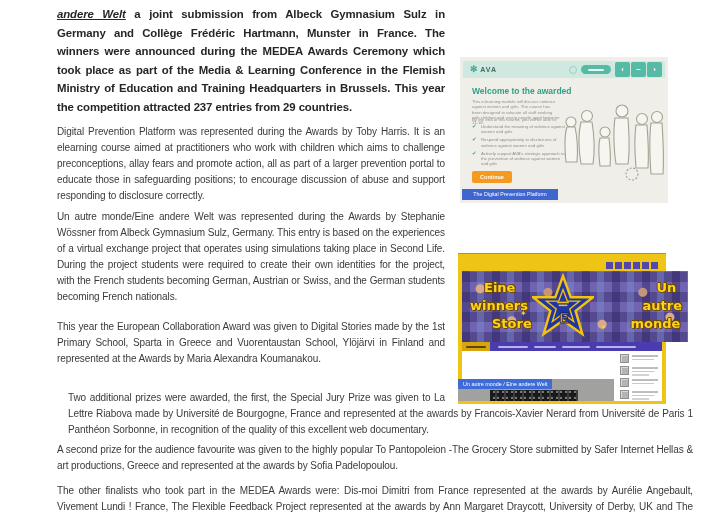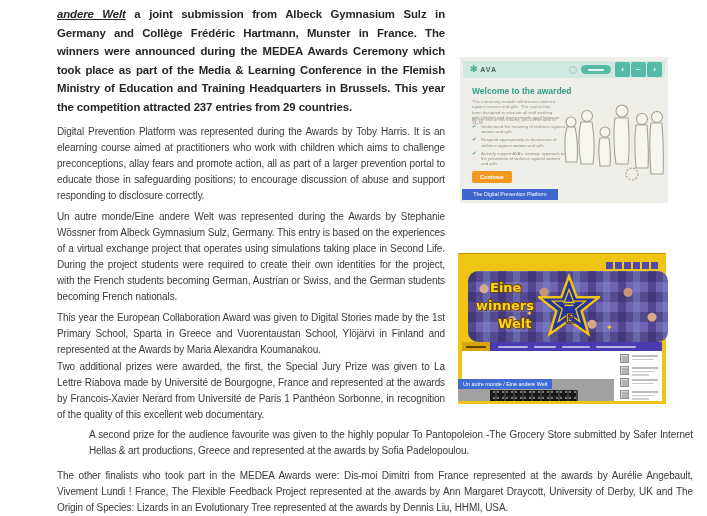--- a/index.html
+++ b/index.html
@@ -4,24 +4,24 @@
 <style>
   html,body{margin:0;padding:0;background:#fff;}
   .page{position:relative;width:707px;height:516px;background:#ffffff;overflow:hidden;
         font-family:"Liberation Sans",sans-serif;}
   
   .article{position:absolute;left:0;top:0;right:0;bottom:0;padding:5px 14px 0 57px;}
   .article p{margin:0;text-align:justify;font-size:10px;line-height:16px;color:#3a3a3a;
              letter-spacing:-0.1px;}
   .article p:nth-of-type(1){font-weight:bold;font-size:11.4px;line-height:18.5px;color:#262626;margin-bottom:8px;}
   .article p:nth-of-type(2){margin-bottom:5px;}
-  .article p:nth-of-type(3){margin-bottom:5px;}
-  .article p:nth-of-type(4){margin-bottom:1px;}
-  .article p:nth-of-type(5){margin-bottom:4px;}
-  .article p:nth-of-type(6){margin-bottom:9px;margin-left:32px;}
+  .article p:nth-of-type(3){margin-bottom:14px;}
+  .article p:nth-of-type(4){margin-bottom:23px;}
+  .article p:nth-of-type(5){margin-bottom:4px;margin-left:11px;}
+  .article p:nth-of-type(6){margin-bottom:9px;}
   .article p:nth-of-type(7){margin-bottom:6px;}
   .run-i{}
   .run-b{font-weight:bold;}
   .run-bi{font-style:italic;font-weight:bold;text-decoration:underline;}
   .spacer1{float:right;clear:right;width:248px;height:150px;margin-top:57px;}
   .spacer2{float:right;clear:right;width:248px;height:152px;margin-top:38px;}
   
   .shot1{position:absolute;left:460px;top:57px;width:208px;height:146px;background:#f0eee8;}
   .shot1 .hdr{position:absolute;left:3px;right:3px;top:4px;height:17px;background:#cfe8e0;}
   .shot1 .logo{position:absolute;left:7px;top:0;line-height:17px;font-size:7px;font-weight:bold;
@@ -43,32 +43,32 @@
   .shot1 .cont{position:absolute;left:12px;top:114px;width:40px;height:12px;background:#f49a20;border-radius:2px;
                color:#fff;font-size:5.5px;font-weight:bold;text-align:center;line-height:12px;}
   .shot1 .cap{position:absolute;left:2px;bottom:3px;width:96px;height:11px;background:#3f66cf;color:#fff;
               font-size:5.3px;line-height:11px;text-align:center;}
   .shot1 svg{position:absolute;right:4px;top:45px;}
   
   .shot2{position:absolute;left:458px;top:253px;width:208px;height:150px;background:#eec515;
          border-top:1px solid #c78e00;}
   .shot2 .social{position:absolute;top:8px;right:8px;display:flex;gap:2px;}
   .shot2 .social span{width:7px;height:7px;background:#5346a8;box-shadow:inset 0 0 0 1.5px #5346a8,inset 0 0 2px #cfcfe8;}
-  .shot2 .banner{position:absolute;left:10px;top:17px;width:200px;height:71px;overflow:hidden;
+  .shot2 .banner{position:absolute;left:4px;top:17px;width:226px;height:71px;overflow:hidden;
      background-color:#6f63b2;
      background-image:
        radial-gradient(circle at 8% 25%, #d9a98c 0 4px, transparent 5px),
        radial-gradient(circle at 22% 70%, #d9a98c 0 4px, transparent 5px),
        radial-gradient(circle at 38% 30%, #c89478 0 4px, transparent 5px),
        radial-gradient(circle at 62% 75%, #d9a98c 0 4px, transparent 5px),
        radial-gradient(circle at 80% 30%, #c89478 0 4px, transparent 5px),
        radial-gradient(circle at 92% 65%, #d9a98c 0 4px, transparent 5px),
        repeating-linear-gradient(90deg, rgba(38,28,92,.40) 0 8px, rgba(255,255,255,0) 8px 15px,
           rgba(130,150,215,.38) 15px 22px, rgba(255,255,255,0) 22px 30px),
-       repeating-linear-gradient(0deg, rgba(28,20,70,.32) 0 10px, rgba(255,255,255,0) 10px 20px); border-radius: 10px;}
+       repeating-linear-gradient(0deg, rgba(28,20,70,.32) 0 10px, rgba(255,255,255,0) 10px 20px);}
   .shot2 .t-left{position:absolute;left:8px;top:8px;}
   .shot2 .t-right{position:absolute;right:6px;top:8px;}
   .shot2 .toon{font-size:13px;font-weight:bold;color:#ffd21e;line-height:18px;white-space:nowrap;
      font-family:"DejaVu Sans",sans-serif;
      text-shadow:1px 1px 0 #6b4a00,-1px 0 0 #6b4a00,0 -1px 0 #6b4a00,1px -1px 0 #6b4a00;}
   .shot2 .spark{position:absolute;color:#ffd21e;font-size:8px;text-shadow:none;}
   .shot2 .star{position:absolute;left:70px;top:2px;}
   .shot2 .nav{position:absolute;left:4px;top:88px;width:200px;height:9px;background:#4a3bb0;}
   .shot2 .tab1{position:absolute;left:0;top:0;width:28px;height:9px;background:#d8a40b;}
   .shot2 .tab1 i{display:block;margin:3.5px auto 0;width:20px;height:2px;background:#5a4408;border-radius:1px;}
@@ -154,21 +154,26 @@
       <span></span>
       <span></span>
       <span></span>
       <span></span>
       <span></span>
     </div>
     <div class="banner">
       <div class="t-left">
         <div class="toon" style="margin-left:14px">Eine</div>
         <div class="toon">winners</div>
-        <div class="toon" style="margin-left:22px">Welt</div>
+        <div class="toon" style="margin-left:22px">Store</div>
+      </div>
+      <div class="t-right">
+        <div class="toon" style="margin-left:26px">Un</div>
+        <div class="toon" style="margin-left:12px">autre</div>
+        <div class="toon">monde</div>
       </div>
       <span class="spark" style="left:58px;top:38px">✦</span>
       <span class="spark" style="left:138px;top:52px">✦</span>
       <svg class="star" width="62" height="68" viewBox="0 0 64 68">
         <polygon points="32,2 40,24 63,24 45,38 52,62 32,48 12,62 19,38 1,24 24,24" fill="#2136a3" stroke="#f2c40e" stroke-width="2.5"></polygon>
         <polygon points="32,16 36.5,28 49,28 39,36 43,49 32,41 21,49 25,36 15,28 27.5,28" fill="none" stroke="#f2c40e" stroke-width="1.4"></polygon>
         <rect x="26" y="28.5" width="12" height="1.6" fill="#f2c40e"></rect>
         <rect x="27.5" y="31.5" width="9" height="1.6" fill="#f2c40e"></rect>
         <text x="33" y="50" text-anchor="middle" font-size="15" font-weight="bold" fill="#f5a81c" stroke="#12205e" stroke-width="0.8">E</text>
       </svg>

